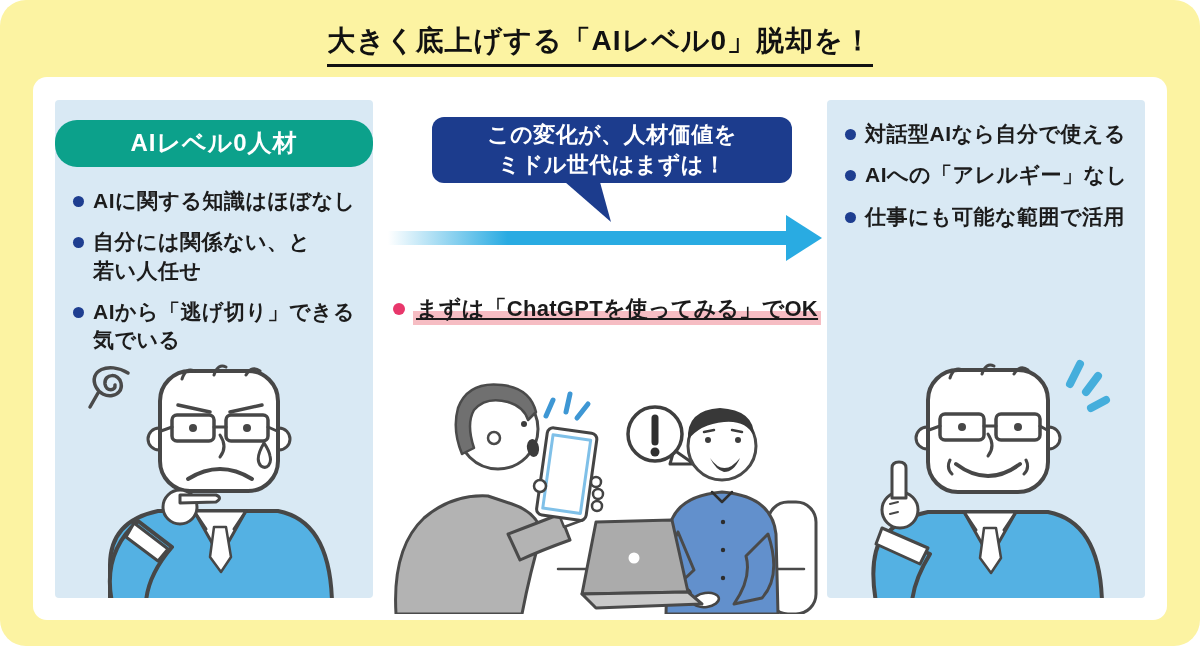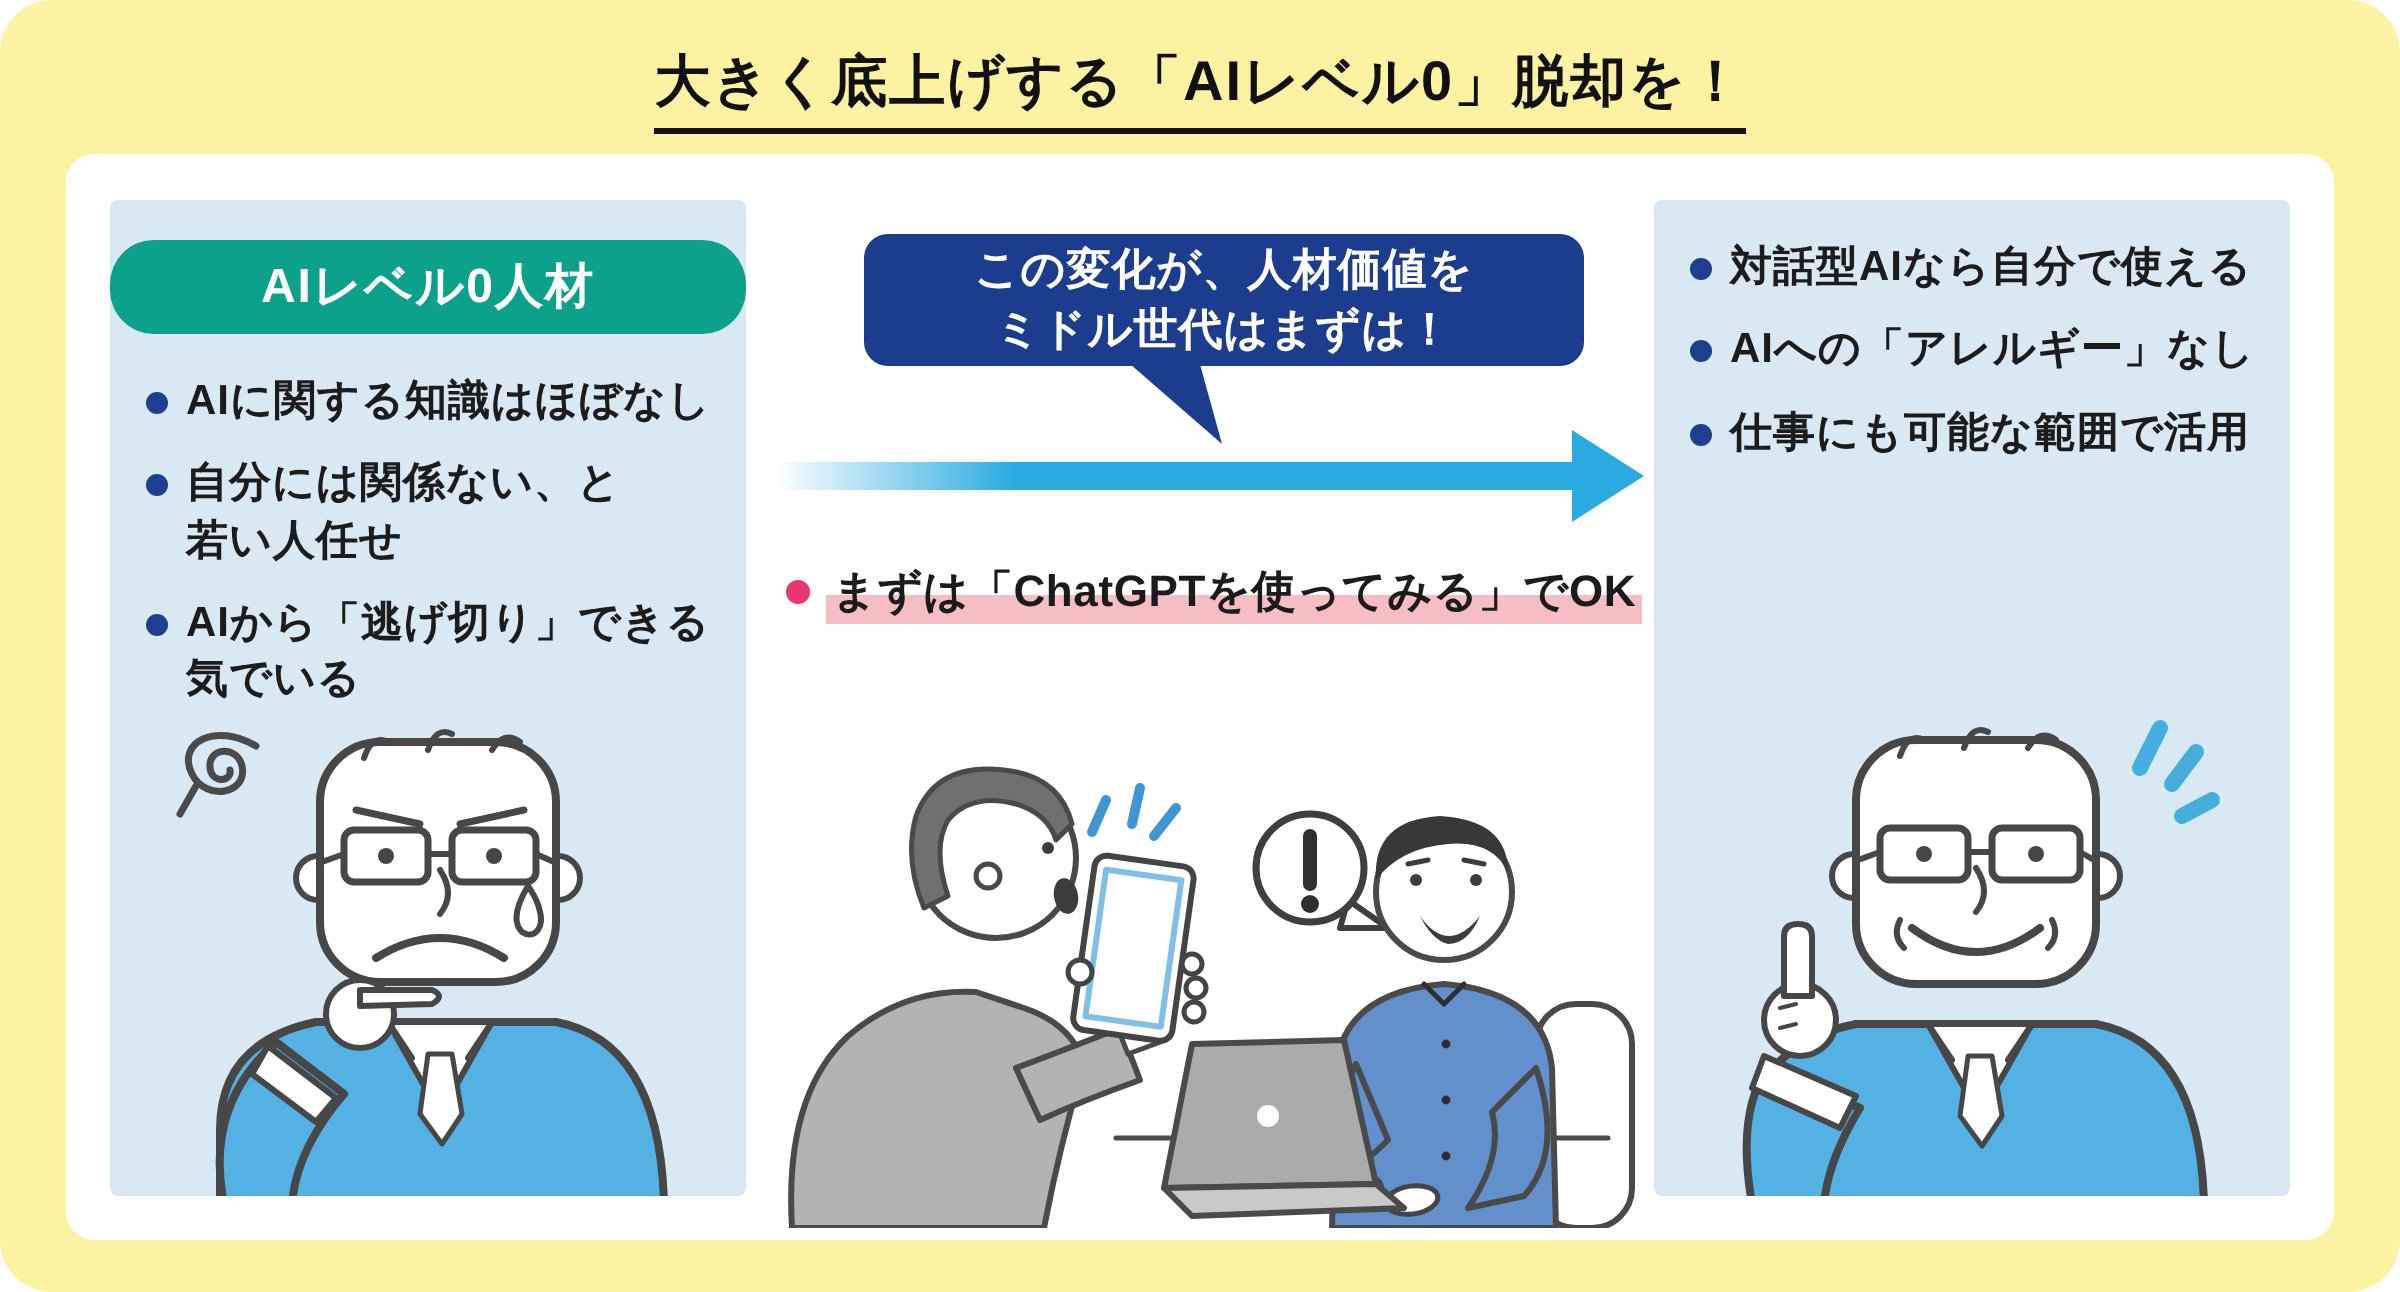--- a/index.html
+++ b/index.html
@@ -55,21 +55,21 @@
     display:flex;flex-direction:column;justify-content:center;
     text-align:center;font-size:22px;font-weight:bold;line-height:1.35;
     letter-spacing:0.5px;
   }
   .callout-tail{
     position:absolute;left:565px;top:182px;width:46px;height:40px;
     background:#1C3C8D;
     clip-path:polygon(0 0,76% 0,100% 100%);
   }
   .arrow-svg{position:absolute;left:388px;top:214px;}
-  .points{position:absolute;left:393px;top:280px;width:436px;}
+  .points{position:absolute;left:393px;top:293px;width:436px;text-decoration:underline;}
   .point-row{display:flex;gap:8px;align-items:flex-start;margin-bottom:8px;}
   .pink-dot{
     flex:none;width:12px;height:12px;border-radius:50%;
     background:#E8376B;margin-top:10px;
   }
   .point-text{
     font-size:22px;font-weight:700;letter-spacing:0.3px;line-height:1.45;
     background-image:linear-gradient(transparent 55%, #F6BDC3 55%);
     padding:0 3px;
   }

